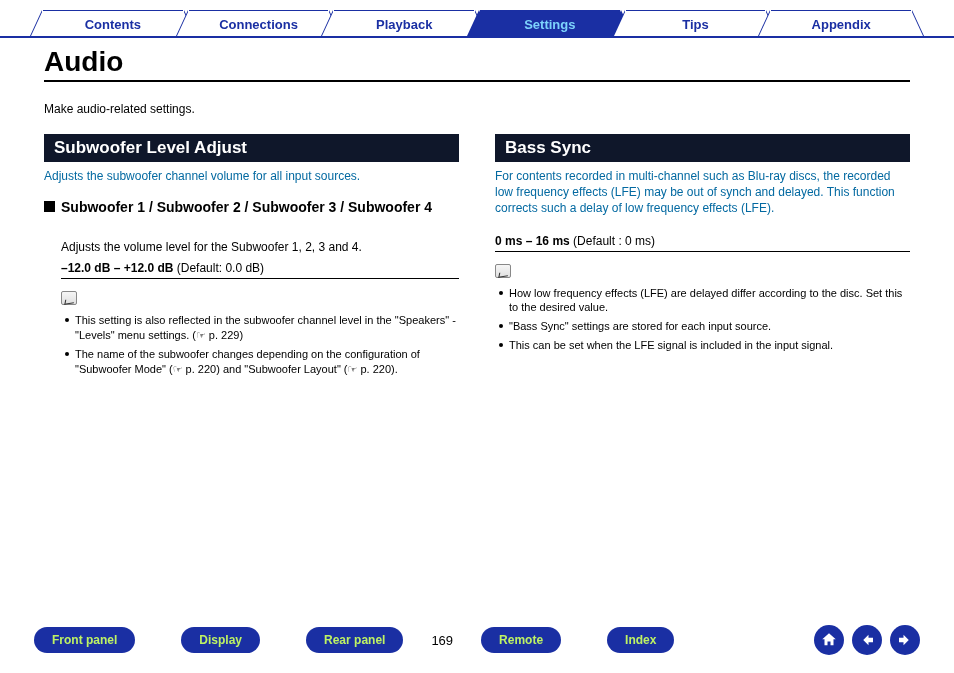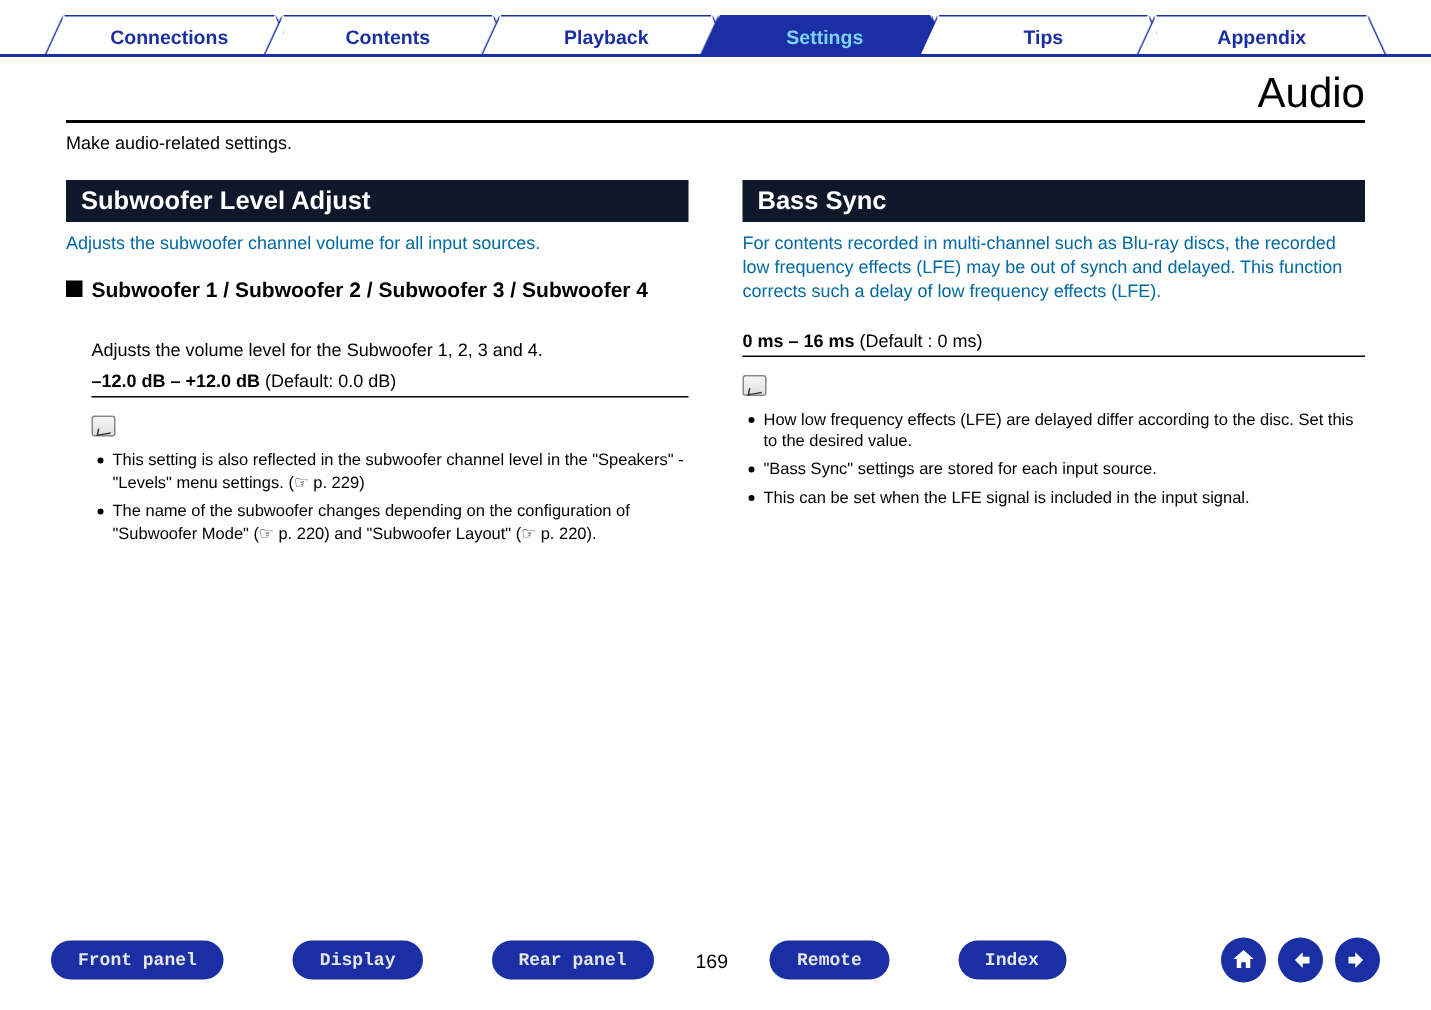--- a/index.html
+++ b/index.html
@@ -45,26 +45,25 @@
   .tab::after  { right: -12px; border-left: 12px solid #fff; filter: drop-shadow(1px 0 0 #1a2fa3); }
   .tab.active { background: #1a2fa3; color: #7dd3fc; border-top-color:#1a2fa3;}
   .tab.active::before { border-right-color: #1a2fa3; }
   .tab.active::after  { border-left-color: #1a2fa3; }
 
   .page {
     padding: 8px 44px 0 44px;
   }
   h1.page-title {
     font-size: 28px;
-    font-weight: normal;
+    font-weight: bold;
     color: #000;
     padding-bottom: 2px;
     border-bottom: 2px solid #000;
-    margin-bottom: 6px;
-    text-align: right;
+    margin-bottom: 20px;
   }
   .intro {
     font-size: 12px;
     color: #000;
     margin-bottom: 18px;
   }
   .cols {
     display: flex;
     gap: 36px;
   }
@@ -157,28 +156,27 @@
     display: flex;
     align-items: center;
     padding: 0 34px;
     gap: 10px;
   }
   .bottom-left {
     display:flex; gap:46px; align-items:center;
   }
   .pill {
     background: #1a2fa3;
-    color: #e5e5e5;
+    color: #bef264;
     font-size: 12px;
     font-weight: bold;
     padding: 6px 18px;
     border-radius: 14px;
     cursor: pointer;
     white-space: nowrap;
-    font-family: Liberation Mono, monospace;
   }
   .page-num {
     font-size: 13px;
     color: #000;
     padding: 0 18px;
   }
   .bottom-icons {
     margin-left: auto;
     display: flex;
     gap: 8px;
@@ -192,22 +190,22 @@
     align-items: center;
     justify-content: center;
     cursor: pointer;
   }
   .circ svg { width: 18px; height: 18px; fill: #fff; }
 </style>
 </head>
 <body>
 
 <div class="tabs">
+  <div class="tab">Contents</div>
   <div class="tab">Connections</div>
-  <div class="tab">Contents</div>
   <div class="tab">Playback</div>
   <div class="tab active">Settings</div>
   <div class="tab">Tips</div>
   <div class="tab">Appendix</div>
 </div>
 
 <div class="page">
   <h1 class="page-title">Audio</h1>
   <div class="intro">Make audio-related settings.</div>
 

